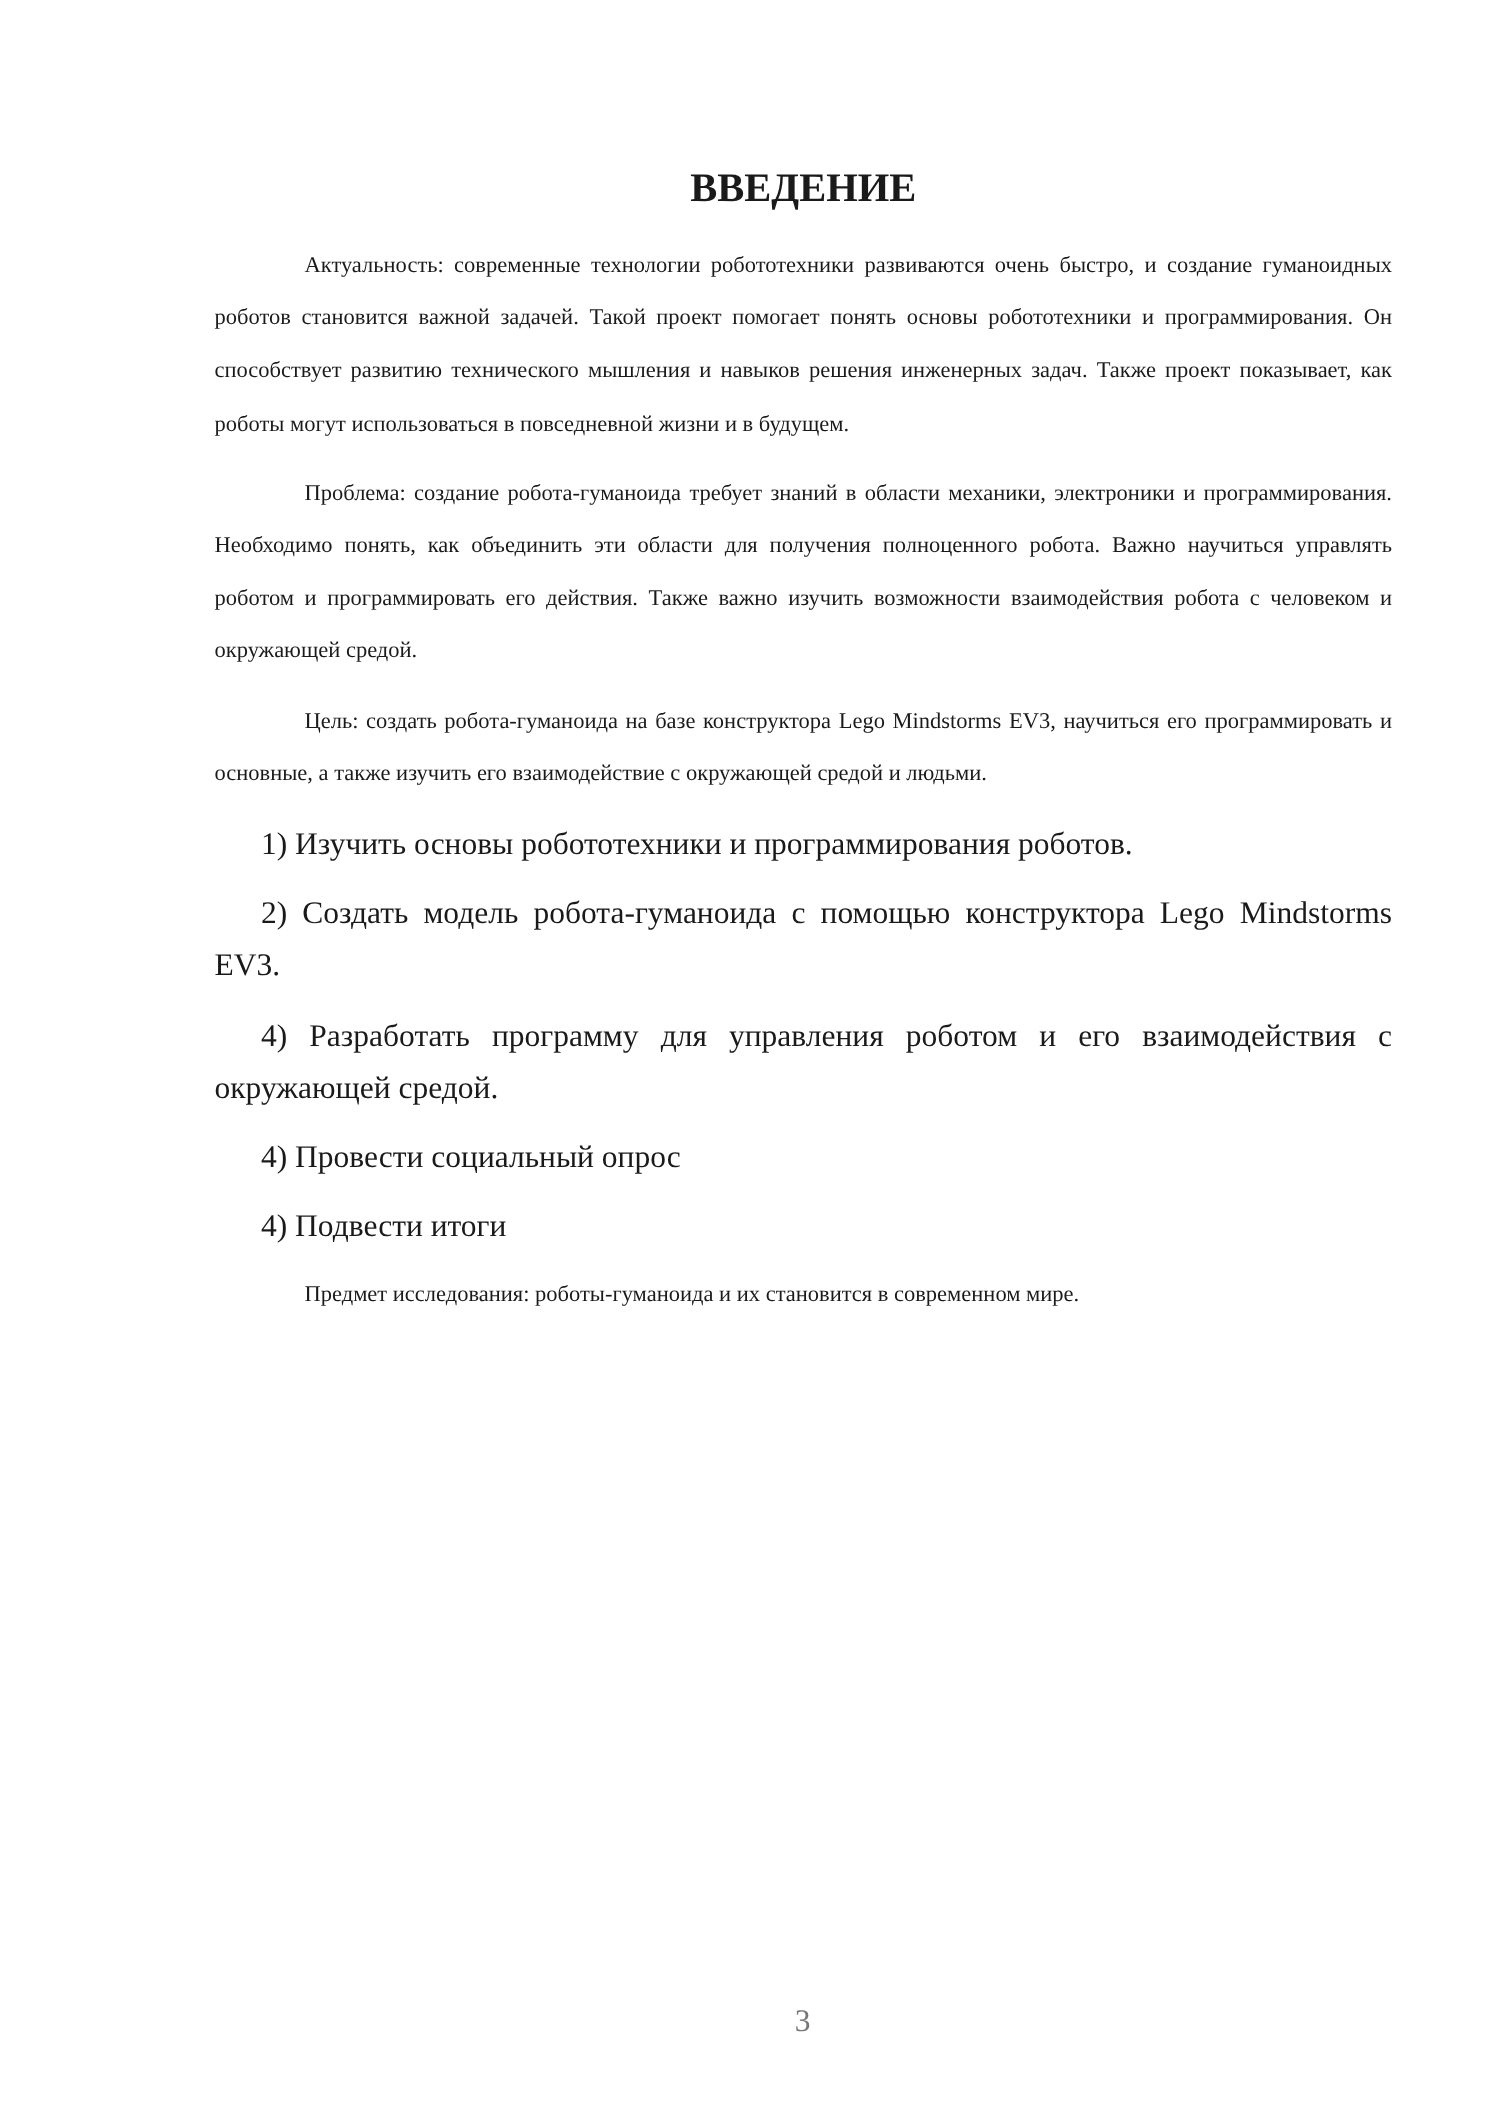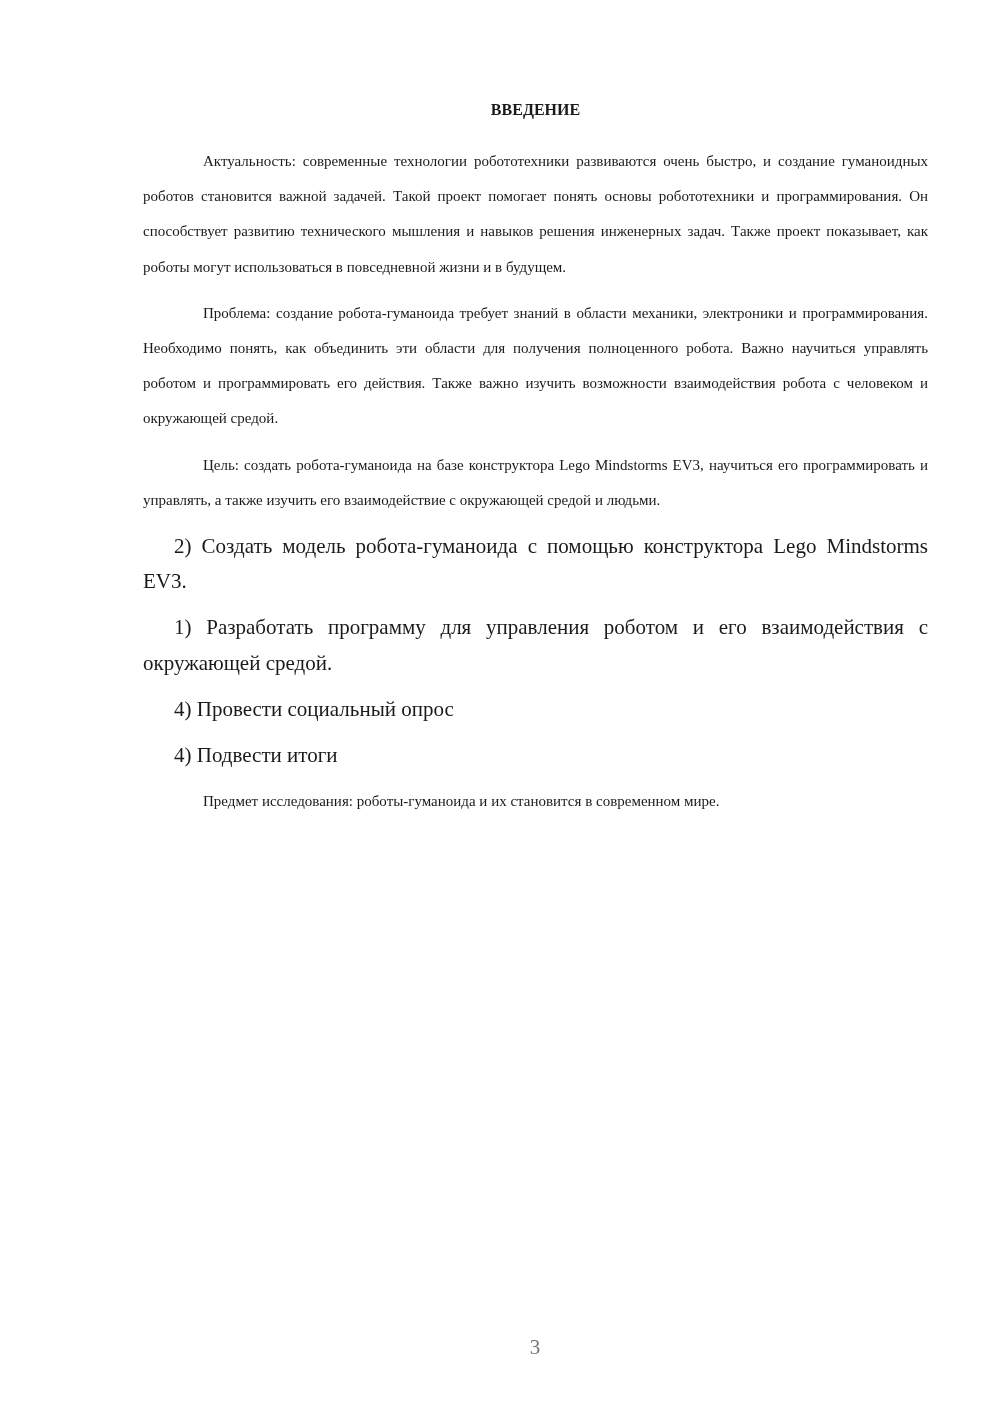--- a/index.html
+++ b/index.html
@@ -17,23 +17,23 @@
   }
   .page {
     position: absolute;
     left: 143px;
     top: 92px;
     width: 785px;
   }
   .title {
     text-align: center;
     font-weight: bold;
-    font-size: 16px;
+    font-size: 27px;
     line-height: 35px;
-    margin: 0 0 0 0;
+    margin: 16px 0 0 0;
     padding-left: 0;
   }
   .para {
     font-size: 15px;
     line-height: 35.2px;
     text-align: justify;
     text-indent: 60px;
     margin: 0 0 11px 0;
     hyphens: none;
   }
@@ -58,26 +58,27 @@
 </head>
 <body>
 
 <div class="page">
   <h1 class="title">ВВЕДЕНИЕ</h1>
 
   <p class="para first" style="margin-top:17px">Актуальность: современные технологии робототехники развиваются очень быстро, и создание гуманоидных роботов становится важной задачей. Такой проект помогает понять основы робототехники и программирования. Он способствует развитию технического мышления и навыков решения инженерных задач. Также проект показывает, как роботы могут использоваться в повседневной жизни и в будущем.</p>
 
   <p class="para">Проблема: создание робота-гуманоида требует знаний в области механики, электроники и программирования. Необходимо понять, как объединить эти области для получения полноценного робота. Важно научиться управлять роботом и программировать его действия. Также важно изучить возможности взаимодействия робота с человеком и окружающей средой.</p>
 
-  <p class="para">Цель: создать робота-гуманоида на базе конструктора Lego Mindstorms EV3, научиться его программировать и управлять, а также изучить его взаимодействие с окружающей средой и людьми.</p>
+  <p class="para">Цель: создать робота-гуманоида на базе конструктора Lego Mindstorms EV3, научиться его программировать и основные, а также изучить его взаимодействие с окружающей средой и людьми.</p>
 
 
   <div>
+    <p class="list-item">1) Изучить основы робототехники и программирования роботов.</p>
     <p class="list-item">2) Создать модель робота-гуманоида с помощью конструктора Lego Mindstorms EV3.</p>
-    <p class="list-item">1) Разработать программу для управления роботом и его взаимодействия с окружающей средой.</p>
+    <p class="list-item">4) Разработать программу для управления роботом и его взаимодействия с окружающей средой.</p>
     <p class="list-item">4) Провести социальный опрос</p>
     <p class="list-item">4) Подвести итоги</p>
   </div>
 
 
   <p class="para">Предмет исследования: роботы-гуманоида и их становится в современном мире.</p>
 
 </div>
 
 <div class="page-number">3</div>

